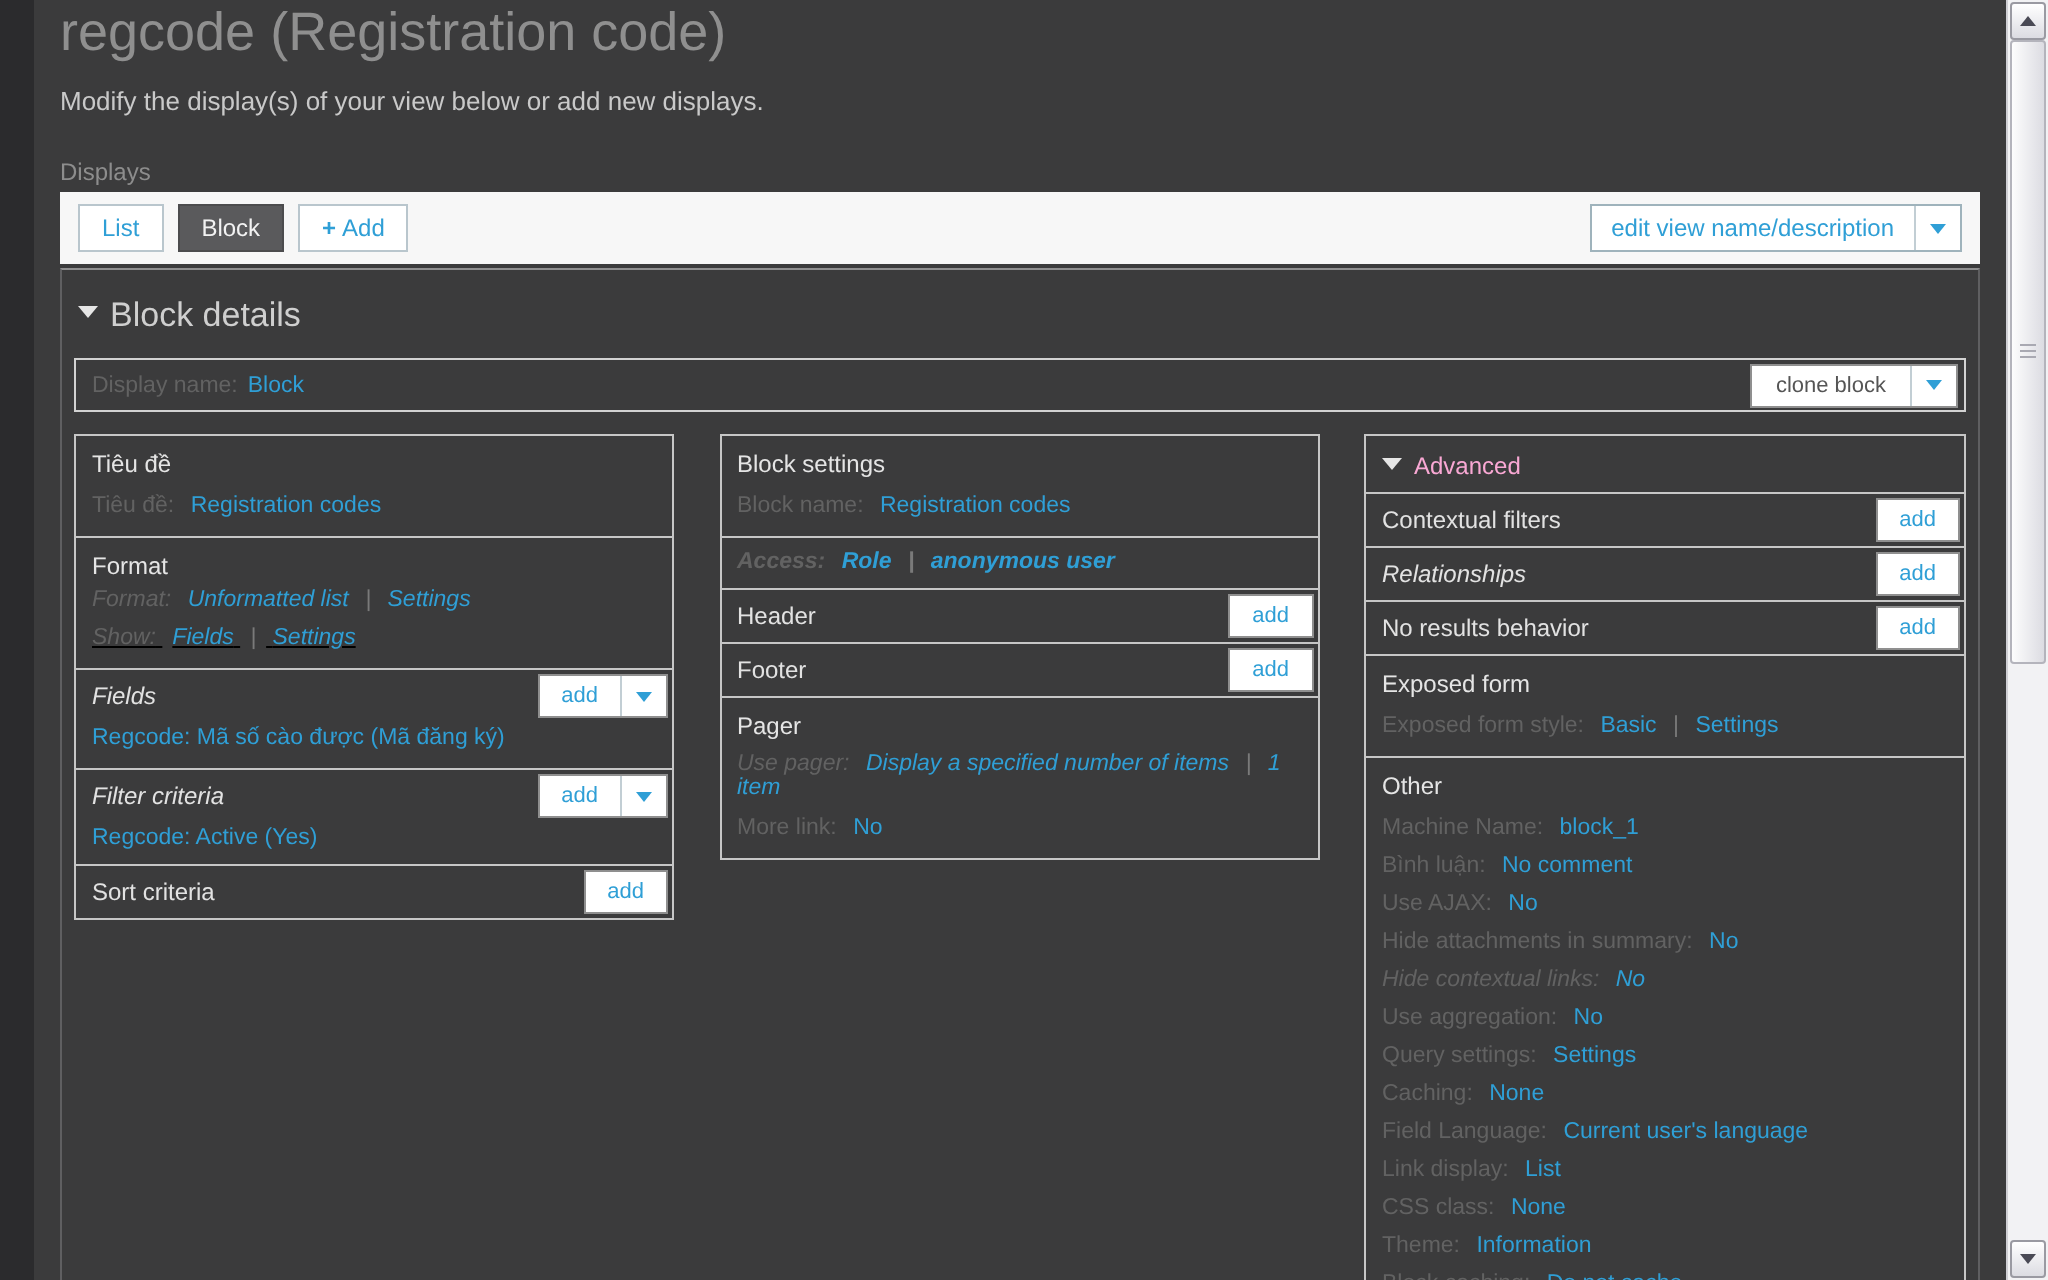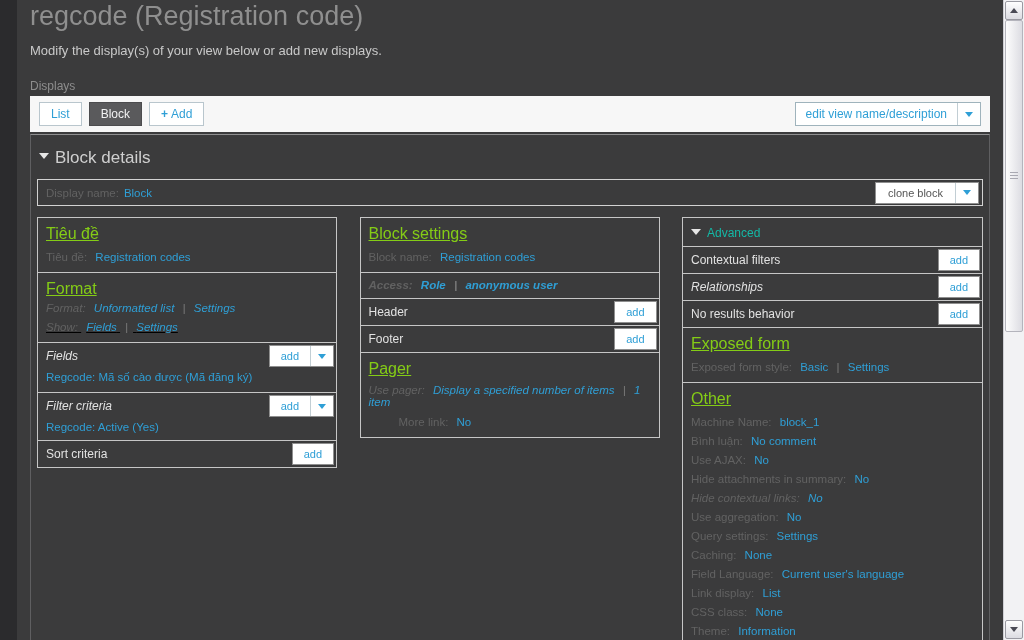--- a/index.html
+++ b/index.html
@@ -52,28 +52,28 @@
   .btn .lab{padding:4px 11px;font-size:11px;color:#2f9fd6;}
   .wbtn .lab{padding:4px 12px;font-size:11px;color:#555;}
   .clone-wrap{margin-left:auto;}
 
   
   .cols{display:flex;justify-content:space-between;margin-top:11px;}
   .col{width:300px;}
   .col.r{width:301px;}
   .box{border:1px solid #c6c6c6;margin-top:-1px;}
   .box:first-child{margin-top:0;}
-  .bhead{padding:7px 8px 0 8px;font-size:16px;color:#84cc16;text-decoration:underline;}
+  .bhead{padding:7px 8px 0 8px;font-size:12px;color:#e5e5e5;}
   .brow{padding:8px 8px 9px 8px;font-size:11.5px;}
   .brow.tight{padding:4px 8px 5px 8px;}
   .hrow{display:flex;align-items:center;justify-content:space-between;padding:2px 2px 2px 8px;font-size:12px;color:#e2e2e2;}
   .subrow{border-top:1px solid #c6c6c6;font-weight:bold;}
   .advanced{display:flex;align-items:center;padding:8px 8px 6px 8px;font-size:12px;}
   .advanced .tri{border-top-color:#e6e6e6;margin-top:-2px;}
-  a.adv{color:#14b8a6;text-decoration:none;cursor:pointer;}
+  a.adv{color:#f9a8d4;text-decoration:none;cursor:pointer;}
   .kv{padding:3px 8px;font-size:11.5px;line-height:13px;}
   .kv .mut{font-size:11.5px;}
 </style>
 </head>
 <body>
 
 <div class="screen">
   <div class="left-strip"></div>
 
   <div class="content">
@@ -216,21 +216,21 @@
           </div>
 
           <div class="box">
             <div class="bhead">Pager</div>
             <div class="brow tight em" style="padding-top:6px;">
               <span class="mut">Use pager:</span>
               <a class="lnk sp">Display a specified number of items</a>
               <span class="sep">|</span>
               <a class="lnk">1 item</a>
             </div>
-            <div class="brow" style="padding-top:3px;margin-left:30px;">
+            <div class="brow" style="padding-top:3px;">
               <span class="mut">More link:</span>
               <a class="lnk sp">No</a>
             </div>
           </div>
         </div>
 
         <div class="col r">
           <div class="box">
             <div class="advanced">
               <i class="tri"></i>

